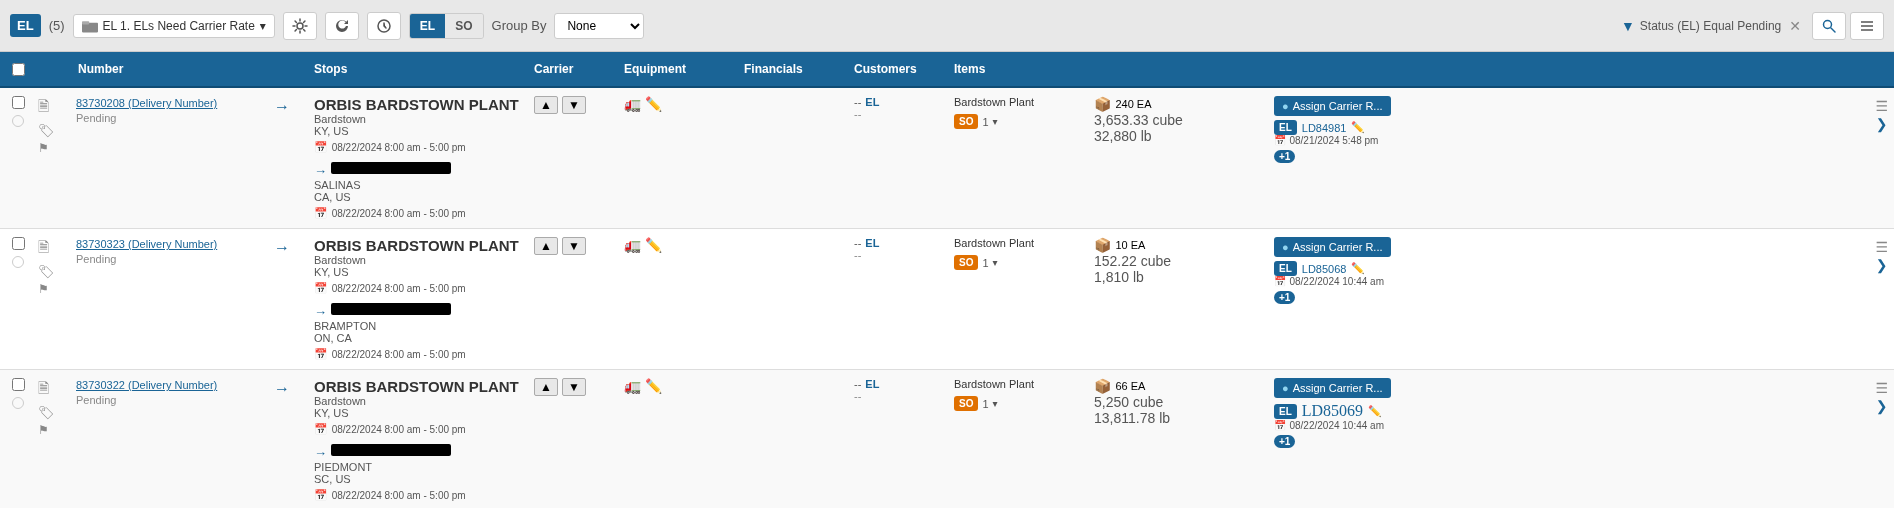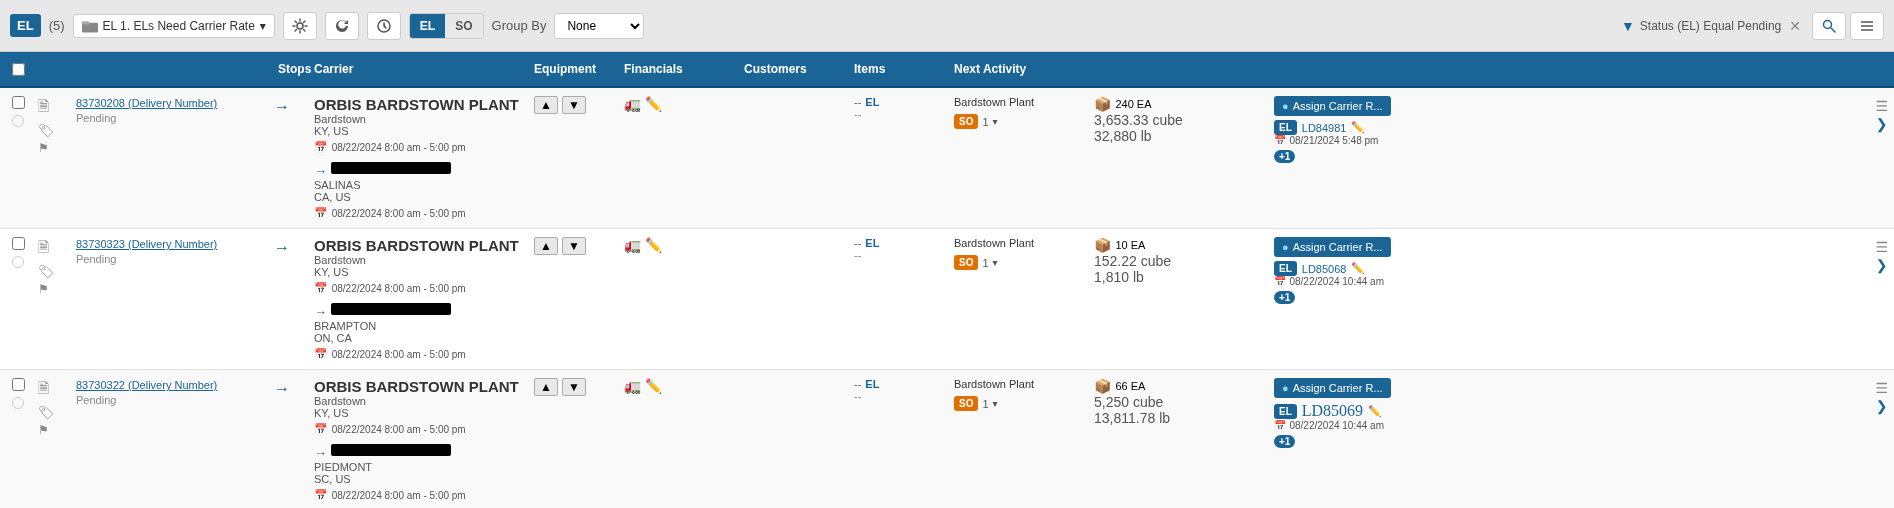--- a/index.html
+++ b/index.html
@@ -218,28 +218,28 @@
   </div>
 </div>
 
 <div class="table-container">
 
   <div class="table-header">
     <div class="header-checkbox">
       <input type="checkbox" style="">
     </div>
     <div class="th"></div>
+    <div class="th">Number</div>
     <div class="th"></div>
     <div class="th">Stops</div>
     <div class="th">Carrier</div>
     <div class="th">Equipment</div>
     <div class="th">Financials</div>
     <div class="th">Customers</div>
     <div class="th">Items</div>
-    <div class="th">Next Activity</div>
   </div>
 
   <div class="table-body" id="table-body">
   <div class="table-row">
 
     <div class="chk">
       <input type="checkbox" style="">
       <div class="radio-dot"></div>
     </div>
 

